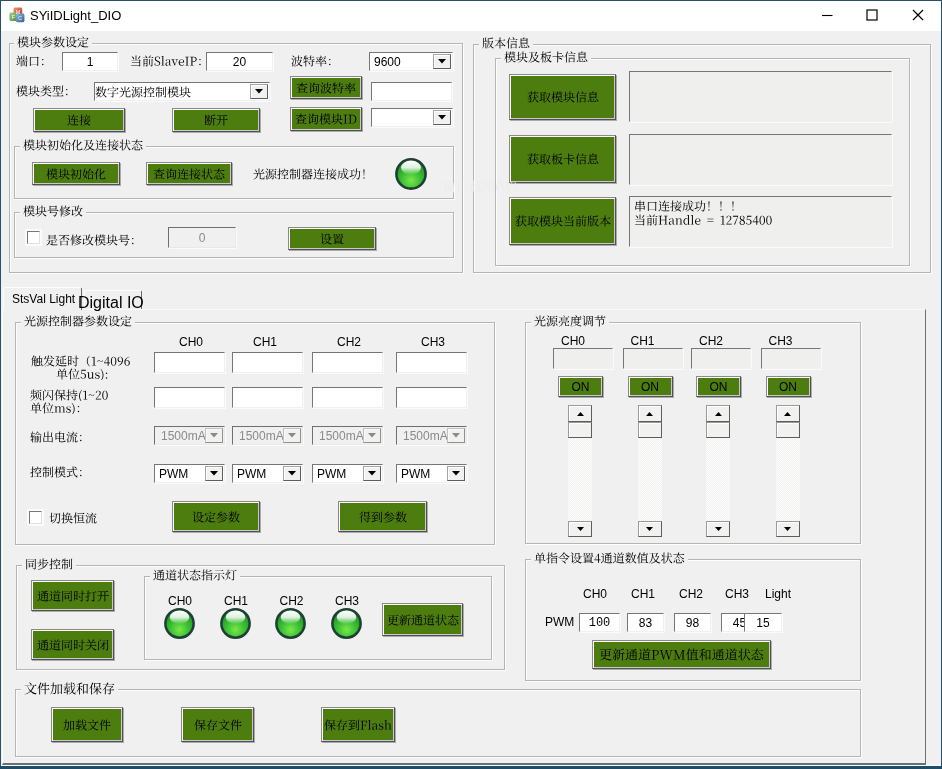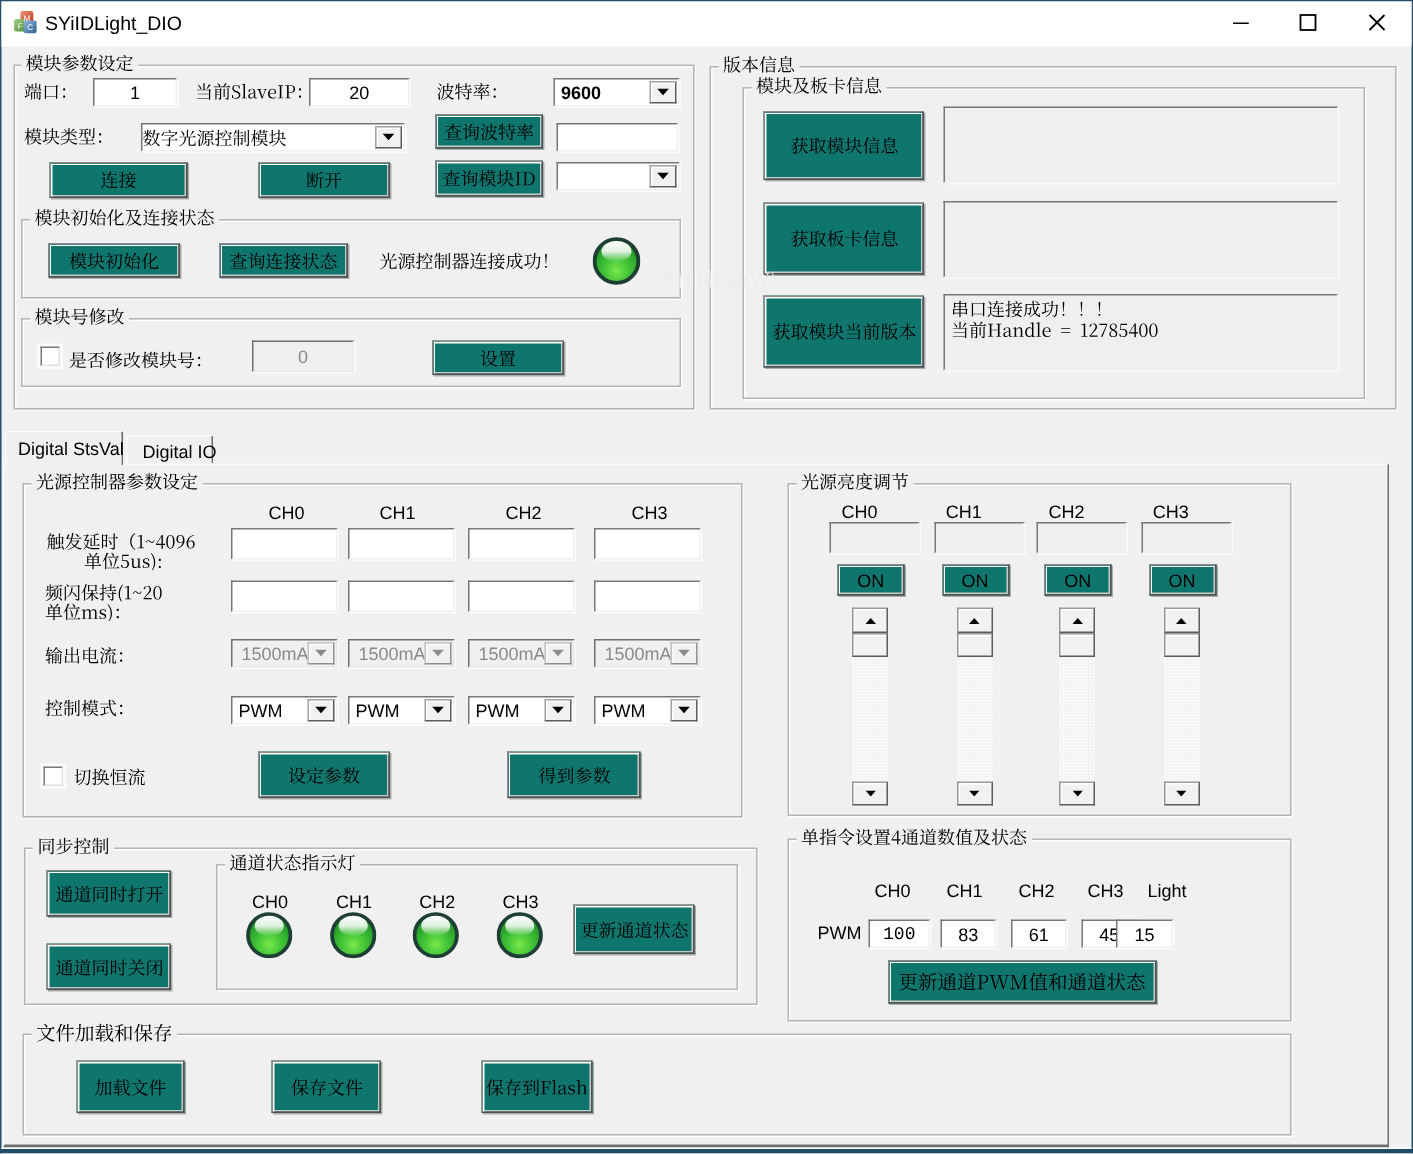--- a/index.html
+++ b/index.html
@@ -1,18 +1,18 @@
 <!DOCTYPE html>
 <html><head><meta charset="utf-8"><style>*{margin:0;padding:0;box-sizing:border-box}
 html,body{width:942px;height:769px;overflow:hidden;background:#fff}
 body{font-family:"Liberation Sans",sans-serif;position:relative}
 #win{position:absolute;left:0;top:0;width:942px;height:769px;background:#f0f0f0;border:1px solid #27506e;border-bottom:none}
 .ab{position:absolute}
 .lb{position:absolute;font-size:12px;color:#000;white-space:nowrap}
-.btn{position:absolute;background:#0f766e;border:1px solid;border-color:#8a8a8a #515151 #515151 #8a8a8a;box-shadow:inset 1px 1px 0 #fff,inset -1px -1px 0 #c9c9c9,1px 1px 0 #ababab;display:flex;align-items:center;justify-content:center;font-size:12px}
+.btn{position:absolute;background:#4d7c0f;border:1px solid;border-color:#8a8a8a #515151 #515151 #8a8a8a;box-shadow:inset 1px 1px 0 #fff,inset -1px -1px 0 #c9c9c9,1px 1px 0 #ababab;display:flex;align-items:center;justify-content:center;font-size:12px}
 .tb{position:absolute;background:#fff;border:1px solid;border-color:#767676 #f0f0f0 #f0f0f0 #767676;box-shadow:1px 1px 0 #fbfbfb;display:flex;align-items:center;justify-content:center;font-size:12px;color:#000}
 .ta{background:#efefee;justify-content:flex-start;align-items:flex-start}
 .dis2{background:#f0f0f0;border-color:#6f6f6f #e9e9e9 #e9e9e9 #6f6f6f}
 .cmb{justify-content:flex-start}
 .ctx{margin-left:4px}
 .dtx{margin-left:6px;color:#8a8a8a;font-size:12px}
 .cbtn{position:absolute;right:1px;top:1px;bottom:1px;width:18px;background:#f1f1f0;border:1px solid;border-color:#a5a5a5 #5d5d5d #5d5d5d #a5a5a5;box-shadow:inset 1px 1px 0 #fff;display:flex;align-items:center;justify-content:center}
 .cbtn.dis{border-color:#c0c0c0 #8f8f8f #8f8f8f #c0c0c0;box-shadow:inset 1px 1px 0 #fafafa}
 .sc{position:absolute;background:#f1f1f0;border:1px solid;border-color:#9a9a9a #5d5d5d #5d5d5d #9a9a9a;box-shadow:inset 1px 1px 0 #fff;display:flex;align-items:center;justify-content:center}
 .cb{position:absolute;width:13px;height:13px;background:#fff;border:1px solid;border-color:#777 #e0e0e0 #e0e0e0 #777;box-shadow:0 0 0 2px #fbfbfb}
@@ -238,21 +238,21 @@
   </div>
 <div class="tb" style="left:206px;top:52px;width:67px;height:19px;">20</div>
 <div class="lb" style="left:291px;top:55px;">
     <svg class="z" width="48.0" height="12" viewBox="0 0 400.0 100" fill="#000">
       <use href="#g6CE2" x="0.0"></use>
       <use href="#g7279" x="100.0"></use>
       <use href="#g7387" x="200.0"></use>
       <use href="#gFF1A" x="300.0"></use>
     </svg>
   </div>
-<div class="tb cmb" style="left:369px;top:52px;width:84px;height:19px;font-weight:bold;">
+<div class="tb cmb" style="left:369px;top:52px;width:84px;height:19px;">
     <span class="ctx">9600</span>
     <div class="cbtn">
       <svg width="8" height="4.5" viewBox="0 0 8 4.5">
         <path d="M0 0h8L4 4.5z"></path>
       </svg>
     </div>
   </div>
 <div class="lb" style="left:16px;top:85px;">
     <svg class="z" width="60.0" height="12" viewBox="0 0 500.0 100" fill="#000">
       <use href="#g6A21" x="0.0"></use>
@@ -500,23 +500,23 @@
       <use href="#g622A" x="200.0"></use>
       <use href="#g56FE" x="300.0"></use>
       <use href="#g28" x="400.0"></use>
       <use href="#g57" x="436.4"></use>
       <use href="#g29" x="541.7"></use>
     </svg>
   </div>
 <div class="ab" style="left:2px;top:309px;width:924px;height:456px;background:#f0f0f0;border-top:1px solid #fafafa;border-left:1px solid #fafafa;border-right:1px solid #6f6f6f;border-bottom:2px solid #6f6f6f"></div>
 <div class="ab" style="left:1px;top:765px;width:940px;height:1px;background:#fafafa"></div>
 <div class="ab" style="left:3px;top:287px;width:79px;height:23px;background:#f0f0f0;border-top:1px solid #fcfcfc;border-left:1px solid #fcfcfc;border-right:1px solid #686868;border-radius:2px 2px 0 0"></div>
-<div class="lb" style="left:12px;top:292px;font-size:12px">Digital StsVal</div>
+<div class="lb" style="left:12px;top:292px;font-size:12px">StsVal Light</div>
 <div class="ab" style="left:84px;top:290px;width:58px;height:19px;background:#f0f0f0;border-top:1px solid #fcfcfc;border-left:1px solid #fcfcfc;border-right:1px solid #686868;border-radius:2px 2px 0 0"></div>
-<div class="lb" style="left:95px;top:294px;font-size:12px">Digital IO</div>
+<div class="lb" style="left:78px;top:294px;font-size:16px">Digital IO</div>
 <div class="gb" style="left:15px;top:322px;width:480px;height:223px"></div>
 <div class="gl" style="left:21px;top:315px">
     <svg class="z" width="108.0" height="12" viewBox="0 0 900.0 100" fill="#000">
       <use href="#g5149" x="0.0"></use>
       <use href="#g6E90" x="100.0"></use>
       <use href="#g63A7" x="200.0"></use>
       <use href="#g5236" x="300.0"></use>
       <use href="#g5668" x="400.0"></use>
       <use href="#g53C2" x="500.0"></use>
       <use href="#g6570" x="600.0"></use>
@@ -853,21 +853,21 @@
     </svg>
   </div>
 <div class="lb" style="left:583px;top:587px;">CH0</div>
 <div class="lb" style="left:631px;top:587px;">CH1</div>
 <div class="lb" style="left:679px;top:587px;">CH2</div>
 <div class="lb" style="left:725px;top:587px;">CH3</div>
 <div class="lb" style="left:765px;top:587px;">Light</div>
 <div class="lb" style="left:545px;top:615px;">PWM</div>
 <div class="tb" style="left:579px;top:613px;width:41px;height:19px;font-family:Liberation Mono, monospace;">100</div>
 <div class="tb" style="left:627px;top:613px;width:37px;height:19px;">83</div>
-<div class="tb" style="left:674px;top:613px;width:37px;height:19px;">61</div>
+<div class="tb" style="left:674px;top:613px;width:37px;height:19px;">98</div>
 <div class="tb" style="left:721px;top:613px;width:37px;height:19px;">45</div>
 <div class="tb" style="left:744px;top:613px;width:38px;height:19px;">15</div>
 <div class="btn" style="left:592px;top:640px;width:179px;height:29px">
     <svg class="z" width="164.7" height="13" viewBox="0 0 1266.9 100" fill="#000">
       <use href="#g66F4" x="0.0"></use>
       <use href="#g65B0" x="100.0"></use>
       <use href="#g901A" x="200.0"></use>
       <use href="#g9053" x="300.0"></use>
       <use href="#g50" x="400.0"></use>
       <use href="#g57" x="464.1"></use>

